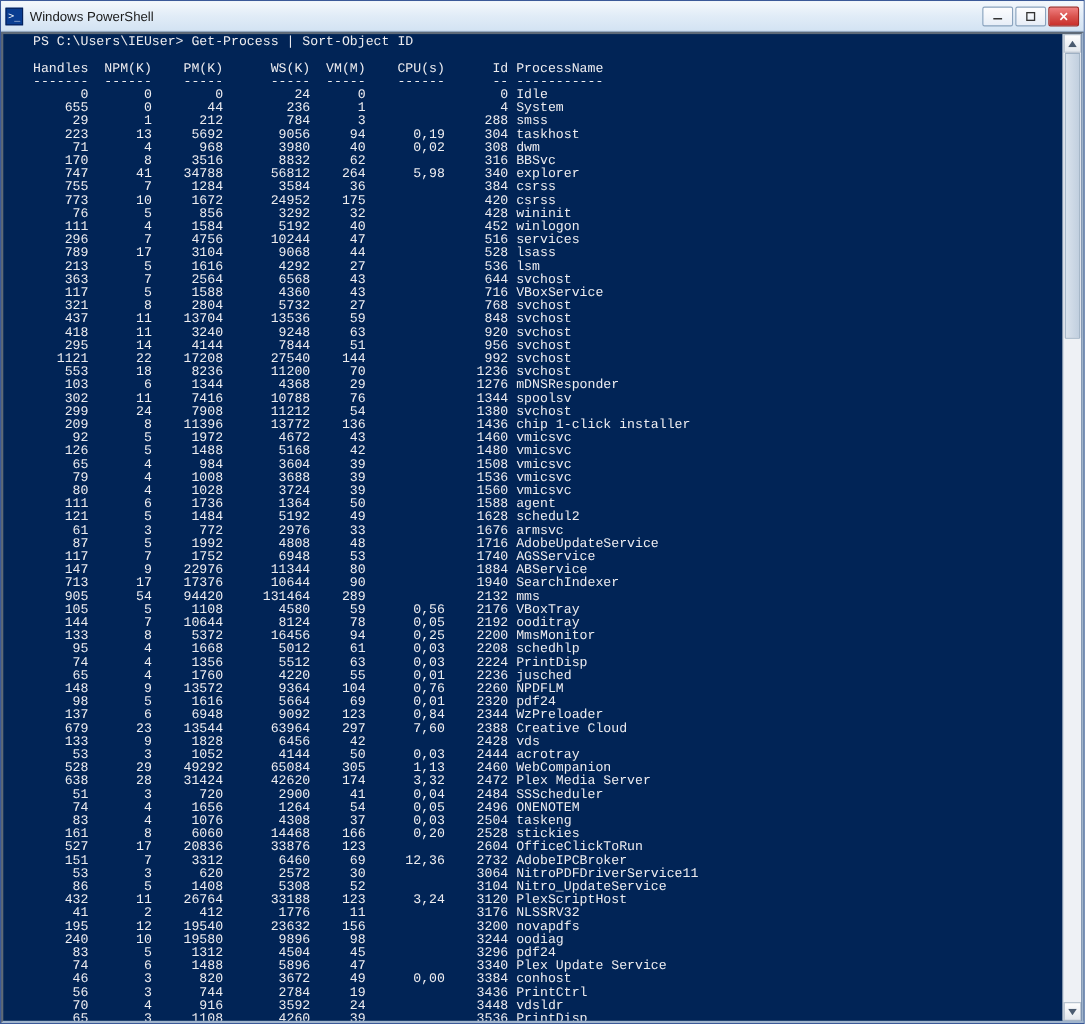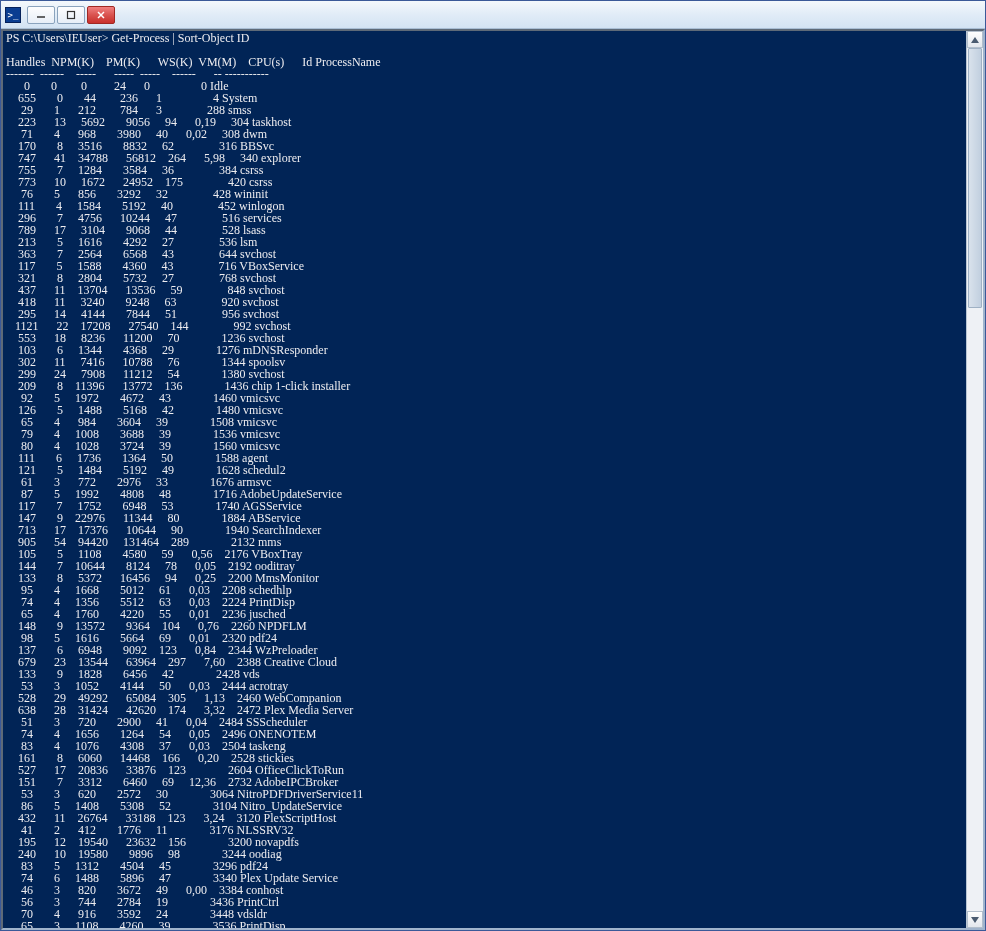--- a/index.html
+++ b/index.html
@@ -70,26 +70,27 @@
     flex: 1;
     background: #012456;
     border: 2px inset #a0b4cc;
     overflow: hidden;
     position: relative;
     display: flex;
   }
   .console {
     flex: 1;
     color: #eeedf0;
-    font-family: Liberation Serif, serif;
+    font-family: Liberation Mono, monospace;
     font-size: 12px;
     line-height: 12.0px;
     white-space: pre;
     padding: 1px 3px;
     overflow: hidden;
+    margin-left: 24px;
   }
   .scrollbar {
     width: 17px;
     background: #e9ecef;
     border-left: 1px solid #b8c5d3;
     position: relative;
   }
   .sb-arrow {
     width: 100%;
     height: 17px;
@@ -121,20 +122,21 @@
     border-radius: 1px;
     cursor: pointer;
   }
 </style>
 </head>
 <body>
 
 <div class="window">
   <div class="titlebar">
     <div class="titlebar-icon">&gt;_</div>
+    <div class="titlebar-title">Windows PowerShell</div>
     <div class="titlebar-buttons">
       <div class="tb-btn">
         <svg width="10" height="10" viewBox="0 0 10 10">
             <line x1="1" y1="7" x2="9" y2="7" stroke="#333" stroke-width="1.5"></line>
           </svg>
       </div>
       <div class="tb-btn">
         <svg width="10" height="10" viewBox="0 0 10 10">
             <rect x="1.5" y="1.5" width="7" height="7" fill="none" stroke="#333" stroke-width="1.2"></rect>
           </svg>

